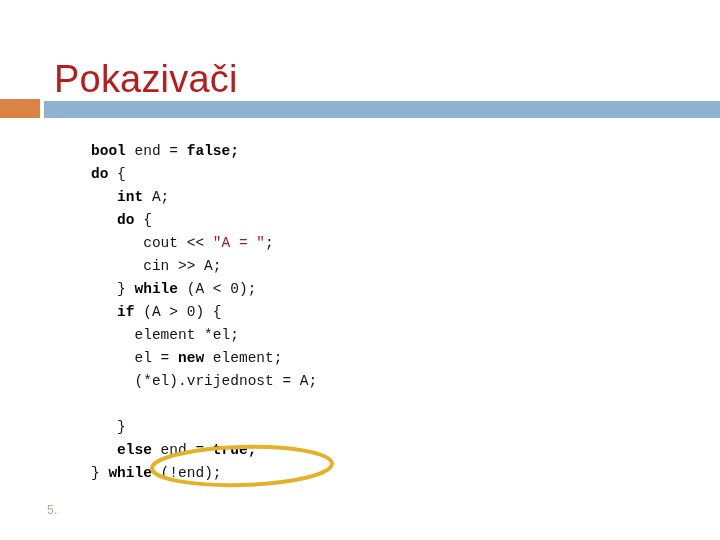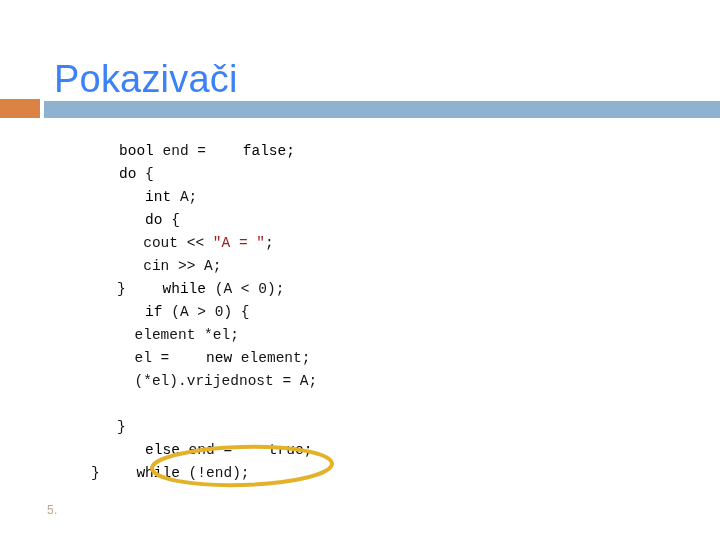--- a/index.html
+++ b/index.html
@@ -21,21 +21,21 @@
   }
 
   
   .slide-title {
     position: absolute;
     left: 54px;
     top: 33px;
     font-family: "Liberation Sans", sans-serif;
     font-size: 38px;
     font-weight: 400;
-    color: #3b82f6;
+    color: #b91c1c;
     letter-spacing: 0.2px;
     white-space: nowrap;
   }
 
   
   .accent-square {
     position: absolute;
     left: 0px;
     top: 99px;
     width: 40px;
@@ -79,23 +79,22 @@
     font-size: 14.5px;
     line-height: 23px;
     color: #141414;
     white-space: pre;
   }
   .code-line {
     white-space: pre;
     height: 23px;
   }
   .kw {
-    font-weight: normal;
+    font-weight: bold;
     color: #000000;
-    margin-left: 28px;
   }
   .str {
     color: #9e2020;
   }
 
   
   .prose-line {
     position: absolute;
     left: 198px;
     top: 381px;

